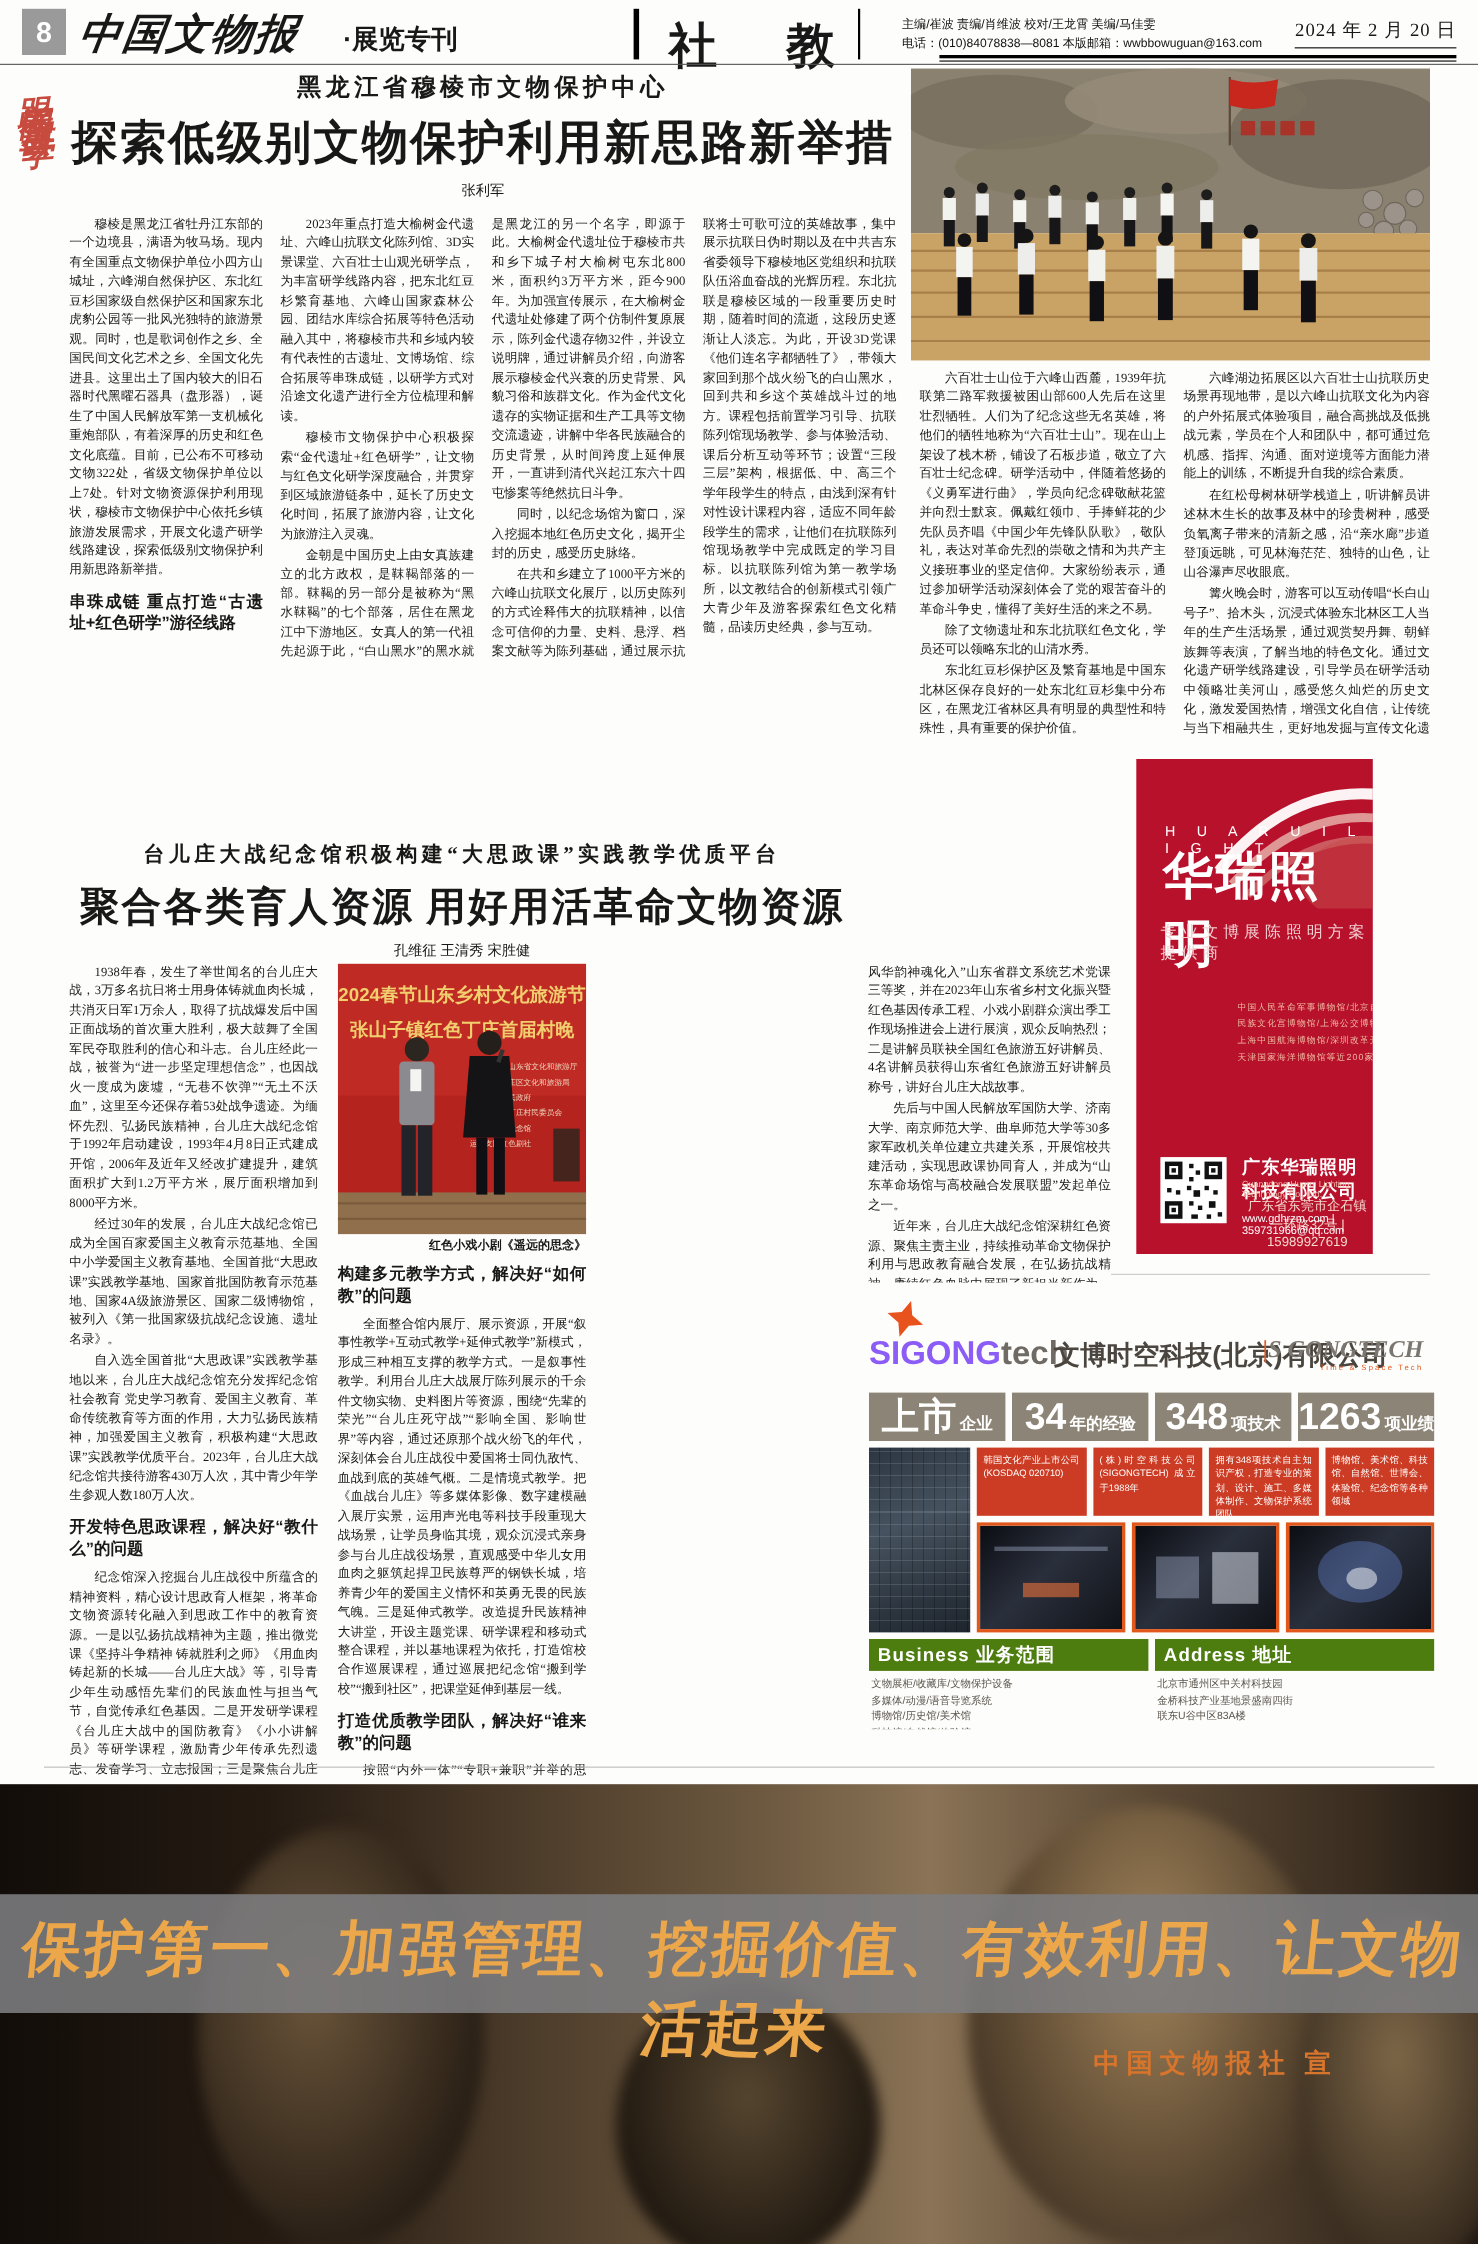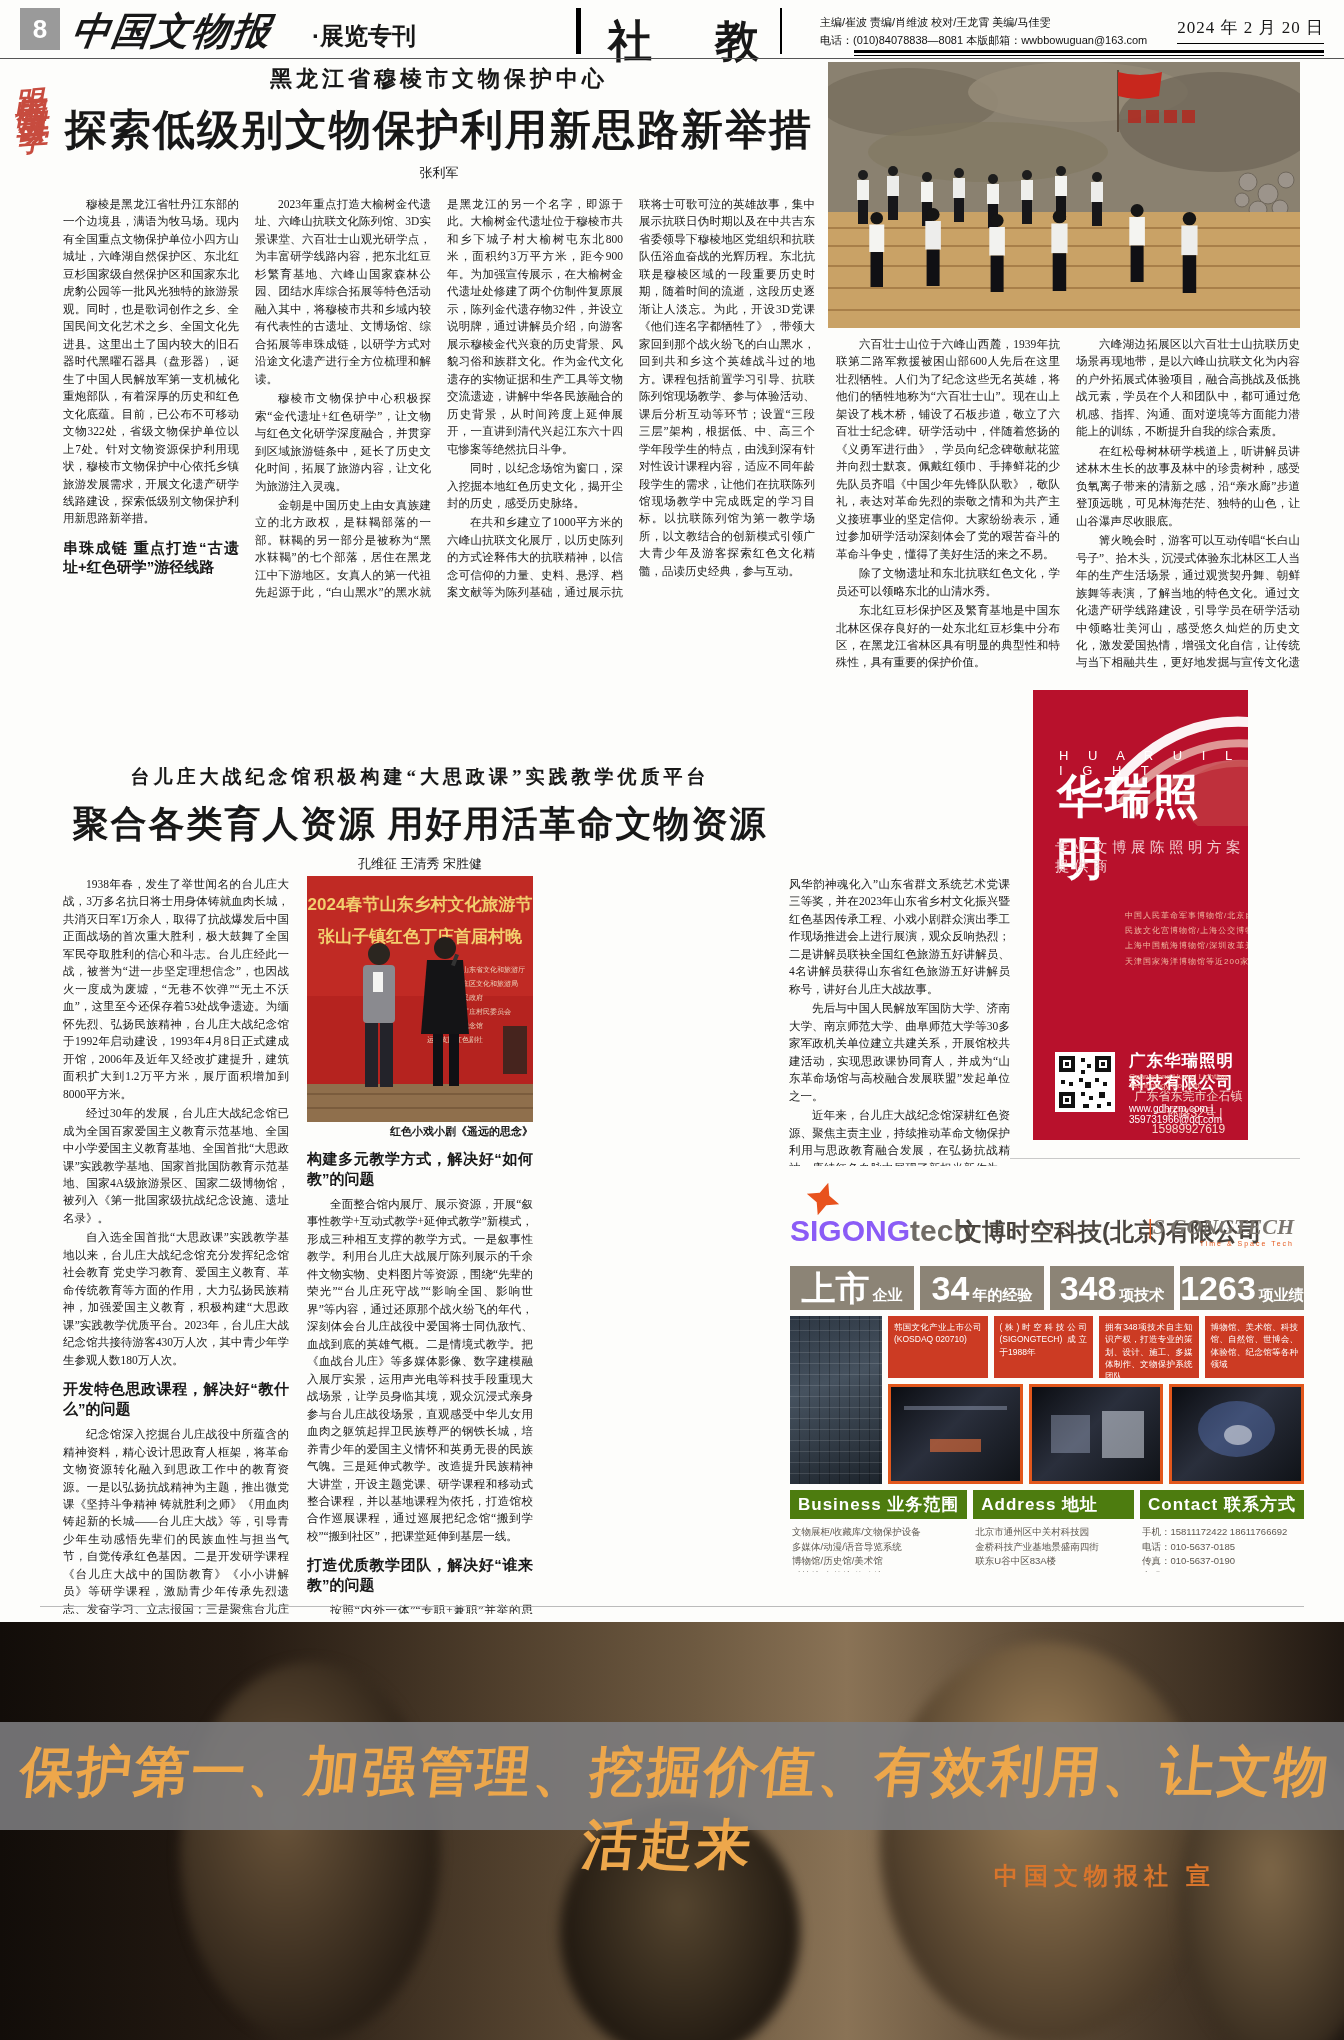--- a/index.html
+++ b/index.html
@@ -466,29 +466,20 @@
           </div>
       </div>
       <div class="sg-sec">
         <div class="sg-sechead">Address  地址</div>
         <div class="sg-list">
             <div class="line">北京市通州区中关村科技园</div>
             <div class="line">金桥科技产业基地景盛南四街</div>
             <div class="line">联东U谷中区83A楼</div>
           </div>
       </div>
-      <div class="sg-sec">
-        <div class="sg-sechead">Contact  联系方式</div>
-        <div class="sg-list">
-            <div class="line">手机：15811172422 18611766692</div>
-            <div class="line">电话：010-5637-0185</div>
-            <div class="line">传真：010-5637-0190</div>
-            <div class="line">客服：010-5637-0196</div>
-          </div>
-      </div>
     </div>
   </div>
 
   <div id="rule-low"></div>
 
   <div id="banner">
     <div class="blob" style="left:180px;top:40px;width:260px;height:380px;background:radial-gradient(ellipse at 40% 40%,#6a543a,#2a2016 70%);"></div>
     <div class="blob" style="left:880px;top:20px;width:330px;height:400px;background:radial-gradient(ellipse at 50% 35%,#a08259,#4a3a28 72%);"></div>
     <div class="blob" style="left:1180px;top:120px;width:200px;height:320px;background:radial-gradient(ellipse at 45% 40%,#7d6647,#33281c 75%);"></div>
     <div class="blob" style="left:560px;top:180px;width:240px;height:260px;background:radial-gradient(ellipse at 50% 40%,#55452f,#1c150e 78%);"></div>

